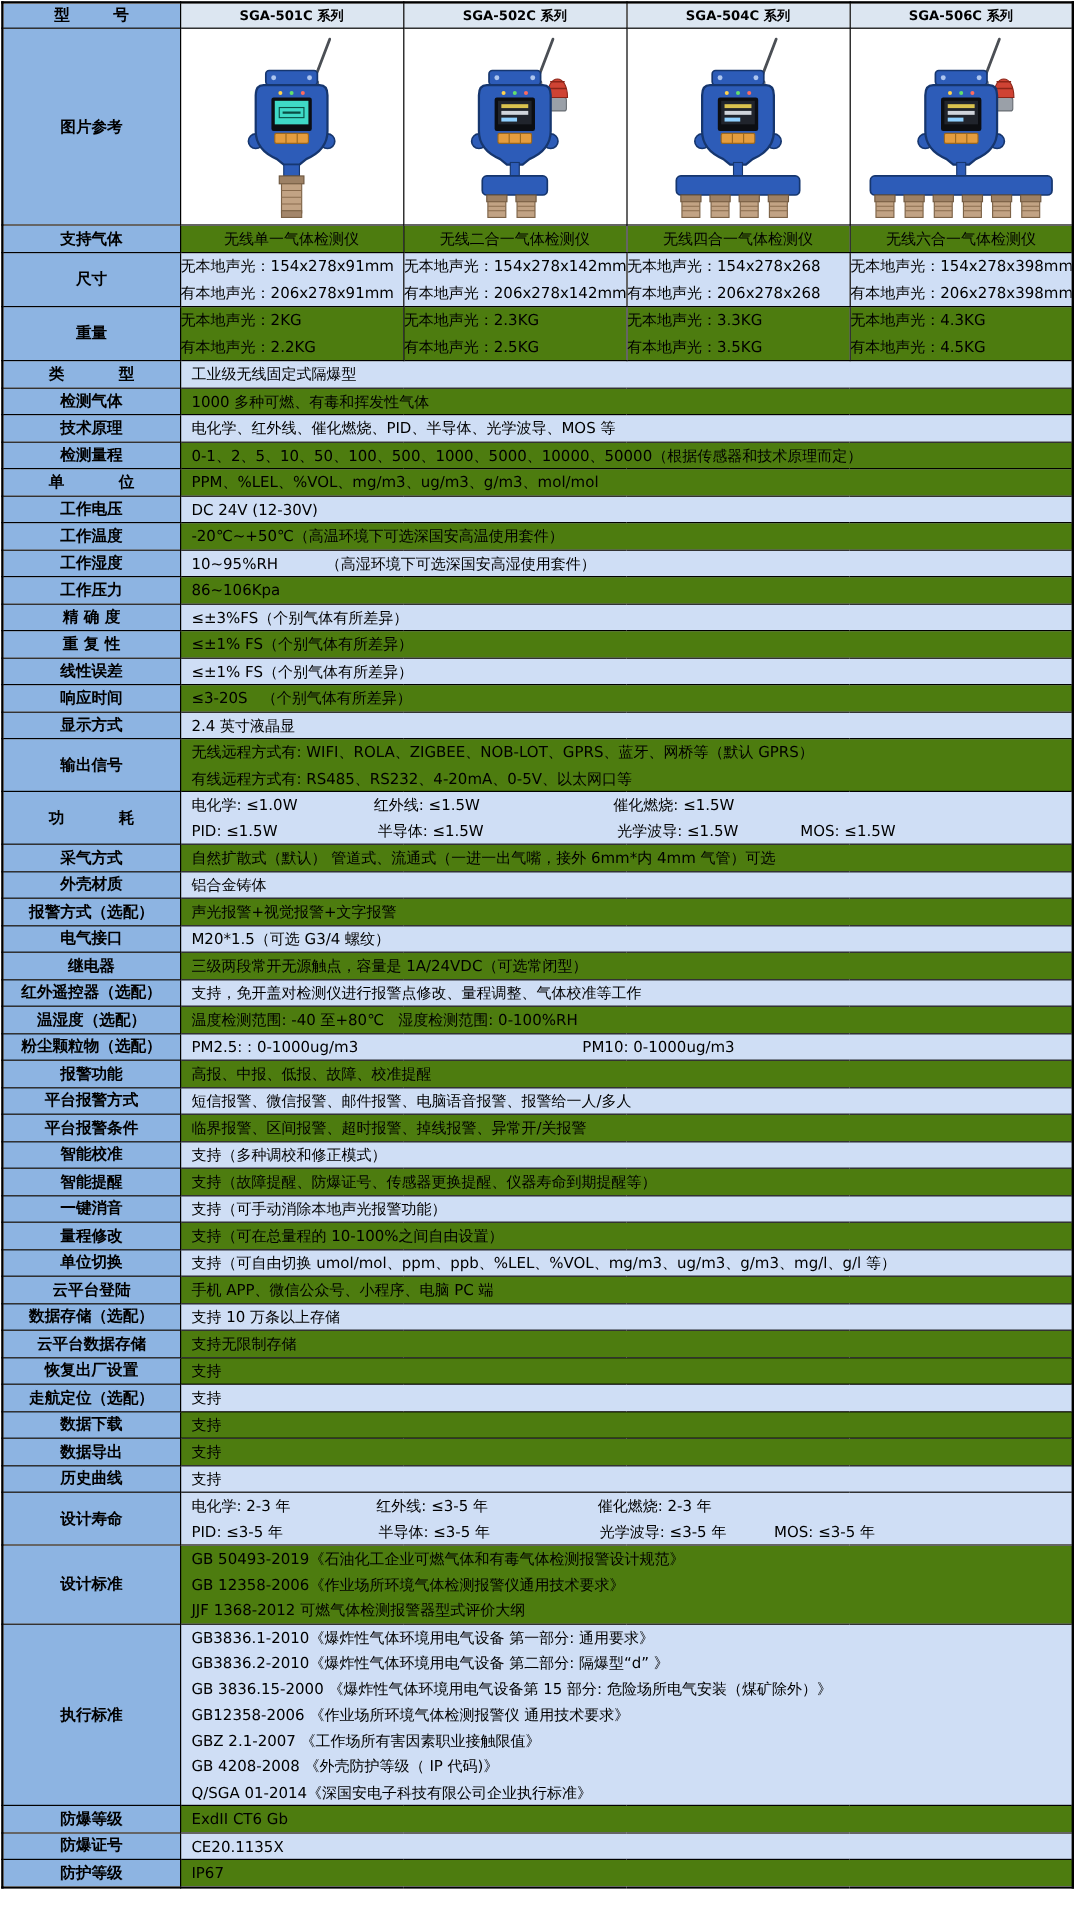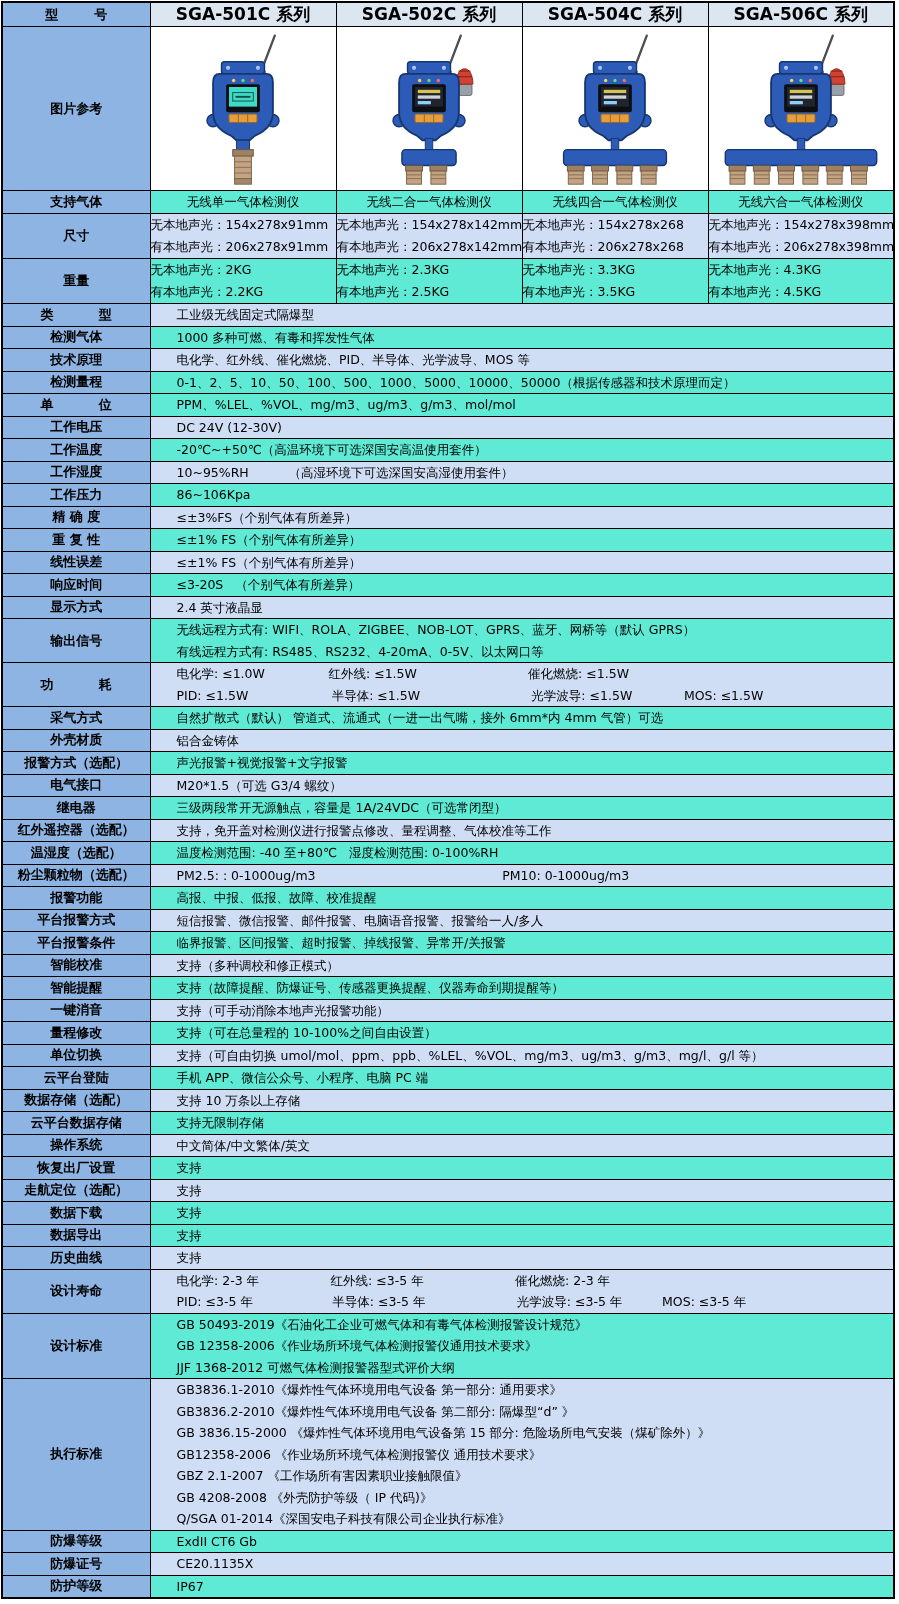--- a/index.html
+++ b/index.html
@@ -1,29 +1,29 @@
 <!DOCTYPE html>
 <html><head>
 <meta charset="utf-8">
 <style>
   html,body{margin:0;padding:0;background:#ffffff;}
   body{width:899px;font-family:"DejaVu Sans","Liberation Sans",sans-serif;color:#000;}
   table{border-collapse:collapse;table-layout:fixed;width:892px;margin:1px 0 0 1px;border:2px solid #000;}
   th,td{border:1px solid #000;padding:0;overflow:hidden;vertical-align:middle;}
   th.lbl{background:#8db4e2;font-weight:700;font-size:13px;text-align:center;white-space:pre;color:#000;}
-  th.mh{background:#dce6f1;font-weight:700;font-size:17px;text-align:center;white-space:pre;}
+  th.mh{background:#dce6f1;font-weight:700;font-size:11px;text-align:center;white-space:pre;}
   tr.hdr th{height:20px;margin-left:47px;}
   td.imgcell{background:#ffffff;height:163px;text-align:center;}
-  .bgA{background:#5eead4;}
+  .bgA{background:#4d7c0f;}
   .bgB{background:#cfdef5;}
   td.c{text-align:center;font-size:12.5px;}
   tr.h22 td,tr.h22 th{height:22px;}
   .line{height:21.5px;line-height:21.5px;font-size:12.5px;white-space:pre;}
   .line2{height:22px;line-height:22px;font-size:12.5px;white-space:pre;text-align:left;}
-  td.v{padding-left:26px;text-align:left;}
+  td.v{padding-left:9px;text-align:left;}
   svg{display:block;margin:0 auto;}
 </style>
 </head>
 <body>
 
 <table>
   <colgroup>
     <col style="width:148px">
       <col style="width:186px">
       <col style="width:186px">
@@ -454,26 +454,20 @@
           <div class="line">支持 10 万条以上存储</div>
         </td>
       </tr>
       <tr>
         <th class="lbl">云平台数据存储</th>
         <td class="v bgA" colspan="4">
           <div class="line">支持无限制存储</div>
         </td>
       </tr>
       <tr>
-        <th class="lbl">操作系统</th>
-        <td class="v bgB" colspan="4">
-          <div class="line">中文简体/中文繁体/英文</div>
-        </td>
-      </tr>
-      <tr>
         <th class="lbl">恢复出厂设置</th>
         <td class="v bgA" colspan="4">
           <div class="line">支持</div>
         </td>
       </tr>
       <tr>
         <th class="lbl">走航定位（选配）</th>
         <td class="v bgB" colspan="4">
           <div class="line">支持</div>
         </td>

